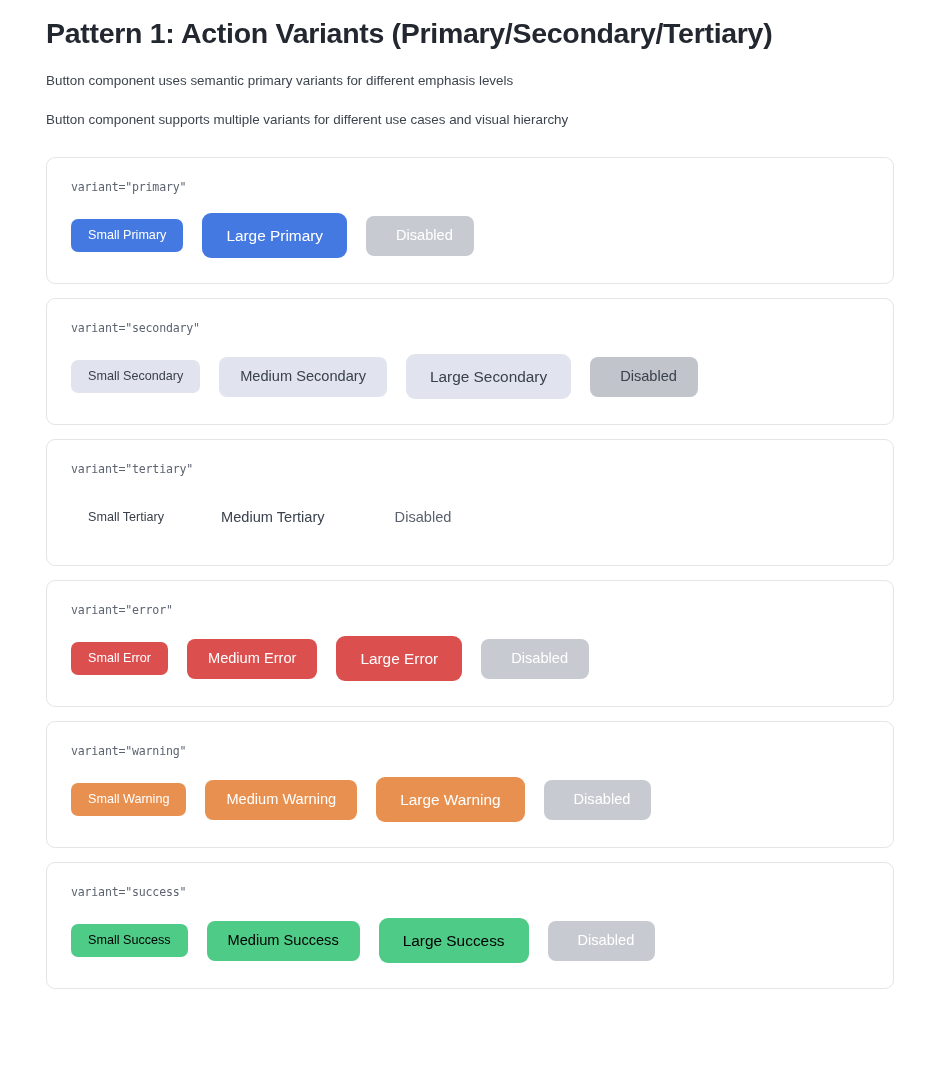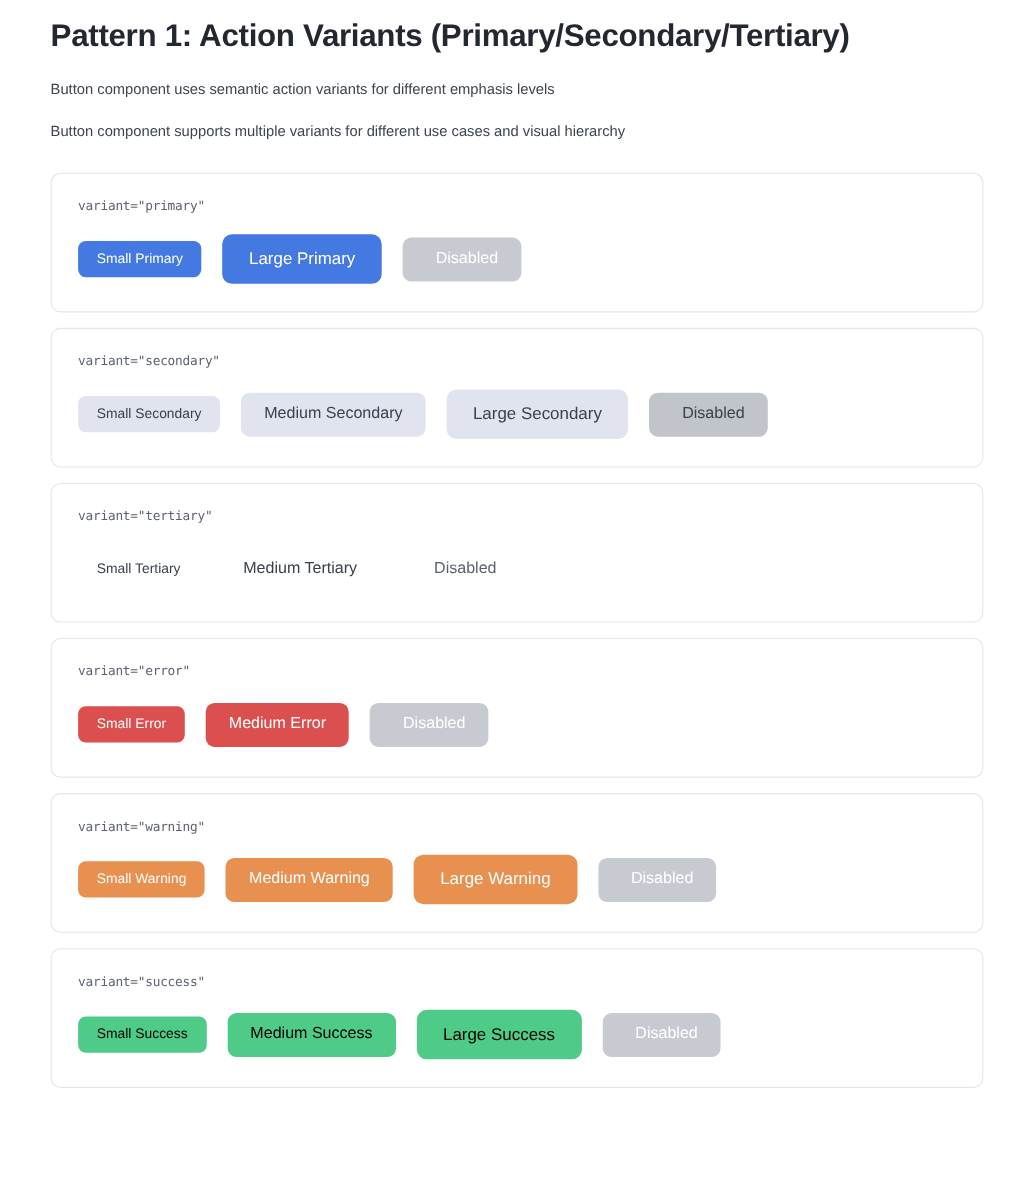--- a/index.html
+++ b/index.html
@@ -107,21 +107,21 @@
   .v-tertiary.is-disabled {
     background: transparent;
     color: #5b626d;
   }
 </style>
 </head>
 <body>
 
 <h1 class="page-title">Pattern 1: Action Variants (Primary/Secondary/Tertiary)</h1>
 
-<p class="page-subtitle">Button component uses semantic action variants for different emphasis levels</p>
+<p class="page-subtitle">Button component uses semantic primary variants for different emphasis levels</p>
 
 <p class="page-subtitle second">Button component supports multiple variants for different use cases and visual hierarchy</p>
 
 <div class="cards">
     <div class="variant-card">
       <div class="variant-label">variant="primary"</div>
       <div class="button-row">
         <button class="btn size-small v-primary">Small Primary</button>
         <button class="btn size-large v-primary">Large Primary</button>
         <button class="btn size-medium v-primary is-disabled" disabled="">Disabled</button>
@@ -142,20 +142,21 @@
         <button class="btn size-small v-tertiary">Small Tertiary</button>
         <button class="btn size-medium v-tertiary">Medium Tertiary</button>
         <button class="btn size-medium v-tertiary is-disabled" disabled="">Disabled</button>
       </div>
     </div>
     <div class="variant-card">
       <div class="variant-label">variant="error"</div>
       <div class="button-row">
         <button class="btn size-small v-error">Small Error</button>
         <button class="btn size-medium v-error">Medium Error</button>
+        <button class="btn size-large v-error">Large Error</button>
         <button class="btn size-medium v-error is-disabled" disabled="">Disabled</button>
       </div>
     </div>
     <div class="variant-card">
       <div class="variant-label">variant="warning"</div>
       <div class="button-row">
         <button class="btn size-small v-warning">Small Warning</button>
         <button class="btn size-medium v-warning">Medium Warning</button>
         <button class="btn size-large v-warning">Large Warning</button>
         <button class="btn size-medium v-warning is-disabled" disabled="">Disabled</button>

